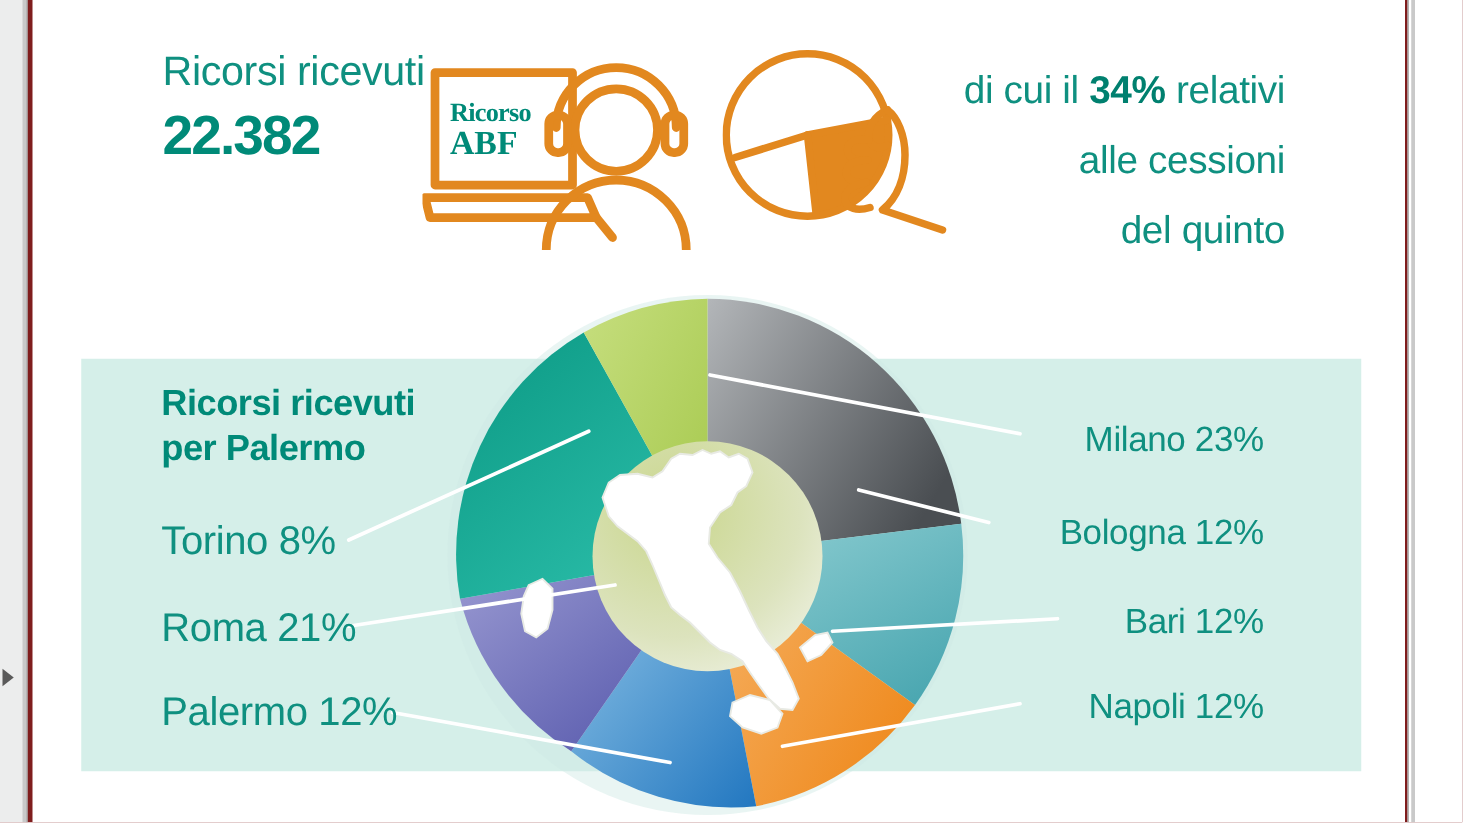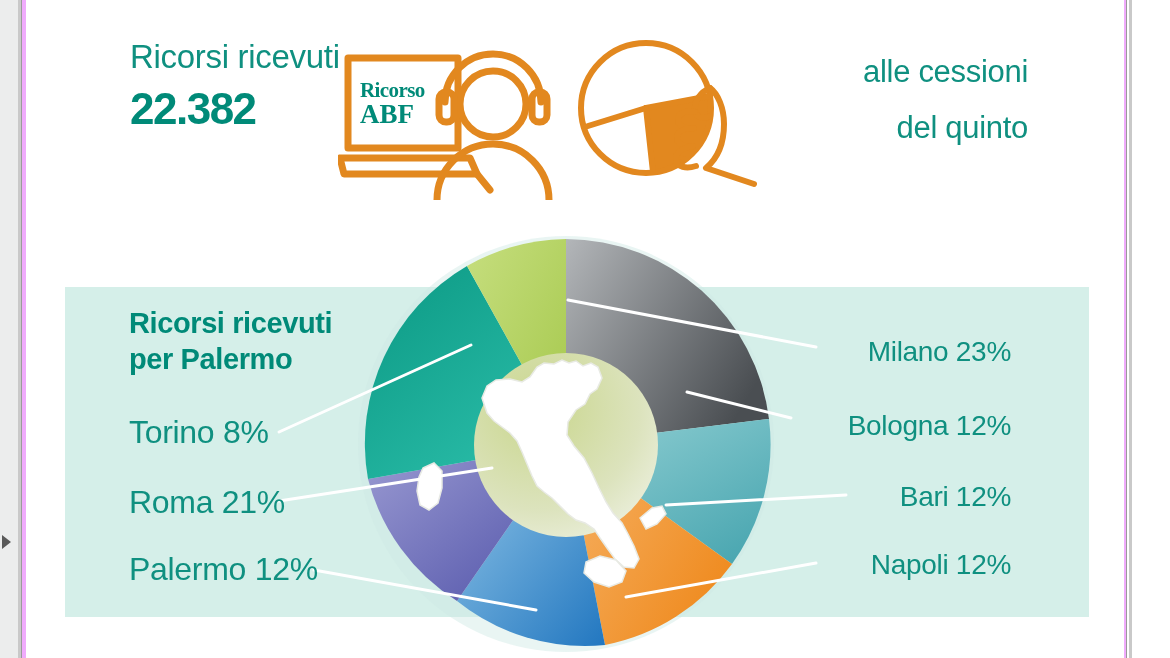--- a/index.html
+++ b/index.html
@@ -9,21 +9,21 @@
     background: #ffffff;
   }
   body {
     font-family: "Liberation Sans", sans-serif;
   }
   #stage {
     position: relative;
     width: 1170px;
     height: 658px;
     overflow: hidden;
-    background: #f0abfc;
+    background: #7f1d1d;
   }
 
   
   .viewer-gutter-left {
     position: absolute;
     left: 0; top: 0;
     width: 22px; height: 658px;
     background: #eceded;
     border-right: 1px solid #9a9a9a;
     box-sizing: border-box;
@@ -256,20 +256,21 @@
           <path d="M132 52 C122 56 116 66 117 74 C118 82 126 84 132 80"></path>
           <path d="M117 76 C106 74 100 78 100 84 C100 90 107 93 116 92"></path>
           <path d="M116 92 C105 92 99 96 99 102 C99 108 106 111 115 110"></path>
           <path d="M115 110 C104 112 97 117 98 124 C99 131 108 133 118 130"></path>
           <path d="M132 52 C140 58 146 72 146 88 C146 106 140 122 128 132 C140 136 158 142 176 148"></path>
         </g>
       </svg>
     </div>
 
     <div class="cessioni-text">
+      <div><span>di cui il </span><b>34%</b><span> relativi</span></div>
       <div>alle cessioni</div>
       <div>del quinto</div>
     </div>
 
     <div class="mint-panel"></div>
 
     <div class="donut-wrap">
       <svg width="424" height="428" viewBox="0 0 424 428" xmlns="http://www.w3.org/2000/svg">
         <defs>
           <linearGradient id="gMilano" x1="0" y1="0" x2="1" y2="0.6">

